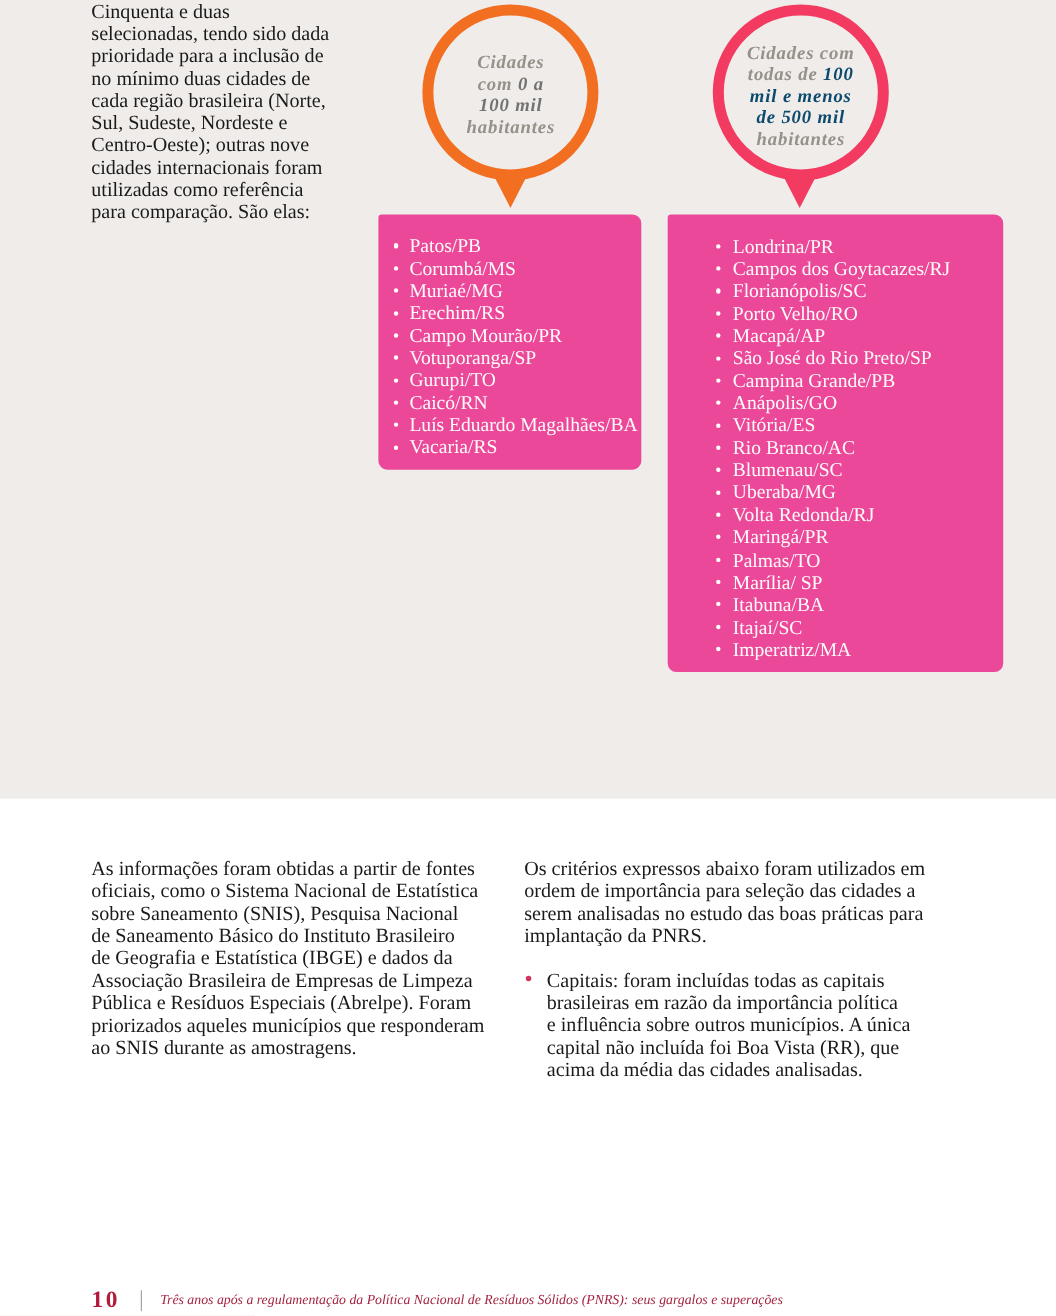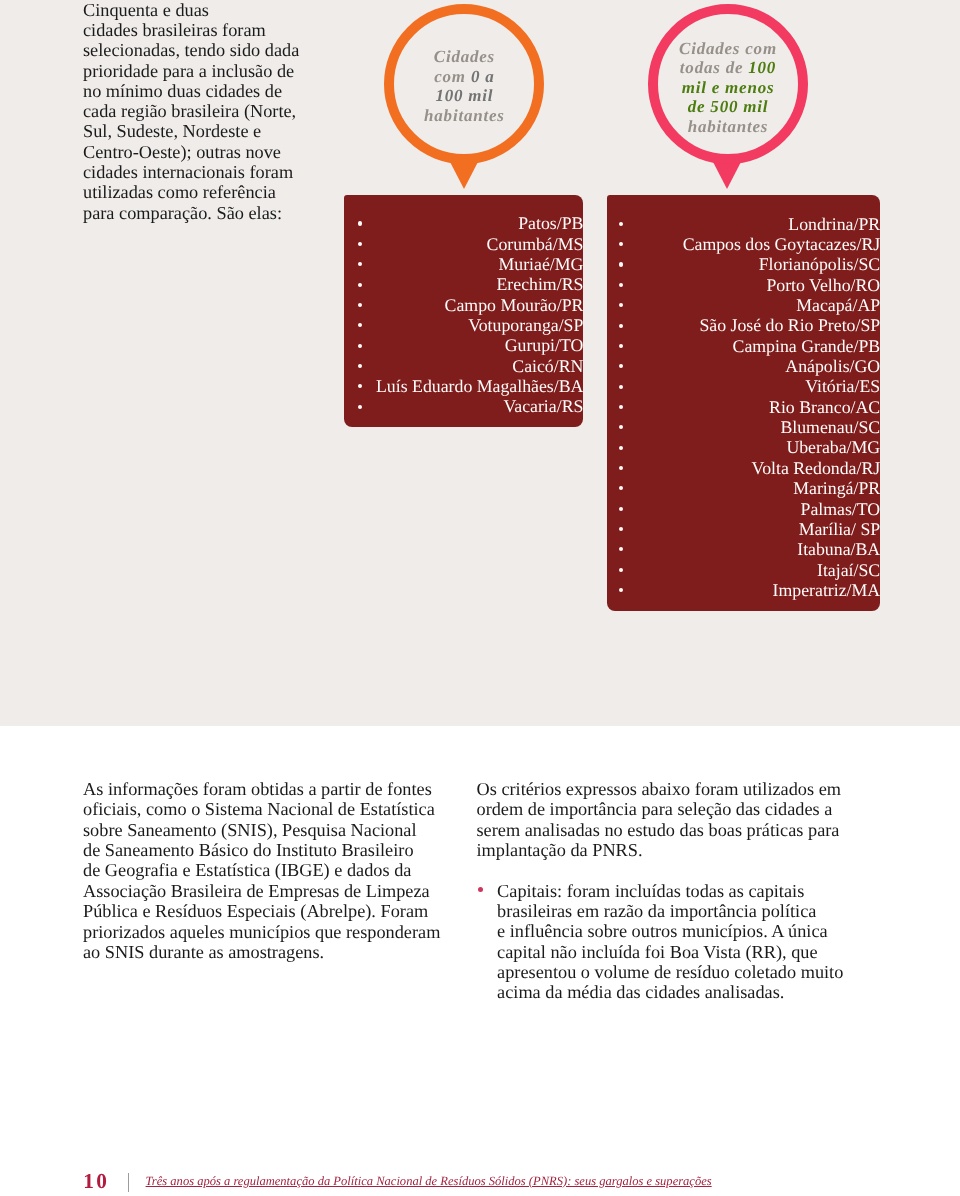--- a/index.html
+++ b/index.html
@@ -32,27 +32,27 @@
         border-right:16px solid transparent;z-index:1;}
   .bubble{z-index:2;}
 
   #bubble-orange{left:384.4px;top:4px;}
   #bubble-orange .ring{border-color:#f26f21;}
   #bubble-orange b{color:#737373;font-family:Liberation Serif, serif;}
   #tail-orange{left:448.4px;top:158px;border-top:31px solid #f26f21;}
 
   #bubble-pink{left:648px;top:4px;}
   #bubble-pink .ring{border-color:#f33a60;}
-  #bubble-pink b{color:#4d7c0f;}
+  #bubble-pink b{color:#0c4a6e;}
   #tail-pink{left:710.9px;top:158px;border-top:31px solid #f33a60;}
 
   
-  .panel{position:absolute;background:#7f1d1d;border-radius:3px 8px 8px 8px;text-align:right;}
+  .panel{position:absolute;background:#ec4899;border-radius:3px 8px 8px 8px;}
   #panel-small{left:344px;top:195.4px;width:239.4px;height:232px;}
-  #panel-large{left:607.2px;top:195.4px;width:273px;height:415.8px;}
+  #panel-large{left:607.2px;top:195.4px;width:273px;height:415.8px;padding-left:32px;}
   .panel ul{list-style:none;margin:0;padding:0;}
   .panel li{position:relative;will-change:opacity;color:#fdfcfa;font-size:17.8px;line-height:20.35px;white-space:nowrap;}
   .panel li::before{content:"";position:absolute;width:4.1px;height:4.1px;border-radius:50%;
                     background:#fdfcfa;left:-14.2px;top:8.1px;}
   #panel-large li::before{left:-14.9px;}
   #panel-small ul{margin-left:28.2px;padding-top:18px;}
   #panel-large ul{margin-left:27px;padding-top:18.3px;}
 
   
   .col{position:absolute;font-size:18.3px;line-height:20.35px;color:#1a1a1a;}
@@ -63,31 +63,30 @@
   .crit .bullet{position:absolute;left:1px;top:6.6px;width:5px;height:5px;border-radius:50%;background:#d0355c;}
   .crit .body{margin-left:20.6px;font-size:18.3px;line-height:20.35px;color:#1a1a1a;}
   .crit .body .ln{display:block;white-space:nowrap;will-change:opacity;}
 
   
   #footer{position:absolute;left:83.2px;top:1169.5px;height:22px;}
   #footer .pnum{position:absolute;left:0;top:0;will-change:opacity;font-weight:bold;font-size:21.3px;letter-spacing:2.4px;
                 line-height:22px;color:#b21b3e;text-align:center;}
   #footer .rule{position:absolute;left:45.1px;top:3.4px;width:1px;height:19px;background:#9c9c9c;}
   #footer .ftitle{position:absolute;left:62.4px;top:0;will-change:opacity;font-style:italic;font-size:12.56px;
-                  line-height:22px;color:#a32340;white-space:nowrap;text-decoration:underline;}
+                  line-height:22px;color:#a32340;white-space:nowrap;}
 
 </style>
 </head>
 <body>
 
 <div class="band"></div>
 
 <div class="intro">
   <span class="ln">Cinquenta e duas</span>
-  <span class="ln">cidades brasileiras foram</span>
   <span class="ln">selecionadas, tendo sido dada</span>
   <span class="ln">prioridade para a inclusão de</span>
   <span class="ln">no mínimo duas cidades de</span>
   <span class="ln">cada região brasileira (Norte,</span>
   <span class="ln">Sul, Sudeste, Nordeste e</span>
   <span class="ln">Centro-Oeste); outras nove</span>
   <span class="ln">cidades internacionais foram</span>
   <span class="ln">utilizadas como referência</span>
   <span class="ln">para comparação. São elas:</span>
 </div>
@@ -177,21 +176,20 @@
   <span class="ln">implantação da PNRS.</span>
 </div>
 
 <div class="crit">
   <span class="bullet"></span>
   <div class="body">
     <span class="ln">Capitais: foram incluídas todas as capitais</span>
     <span class="ln">brasileiras em razão da importância política</span>
     <span class="ln">e influência sobre outros municípios. A única</span>
     <span class="ln">capital não incluída foi Boa Vista (RR), que</span>
-    <span class="ln">apresentou o volume de resíduo coletado muito</span>
     <span class="ln">acima da média das cidades analisadas.</span>
   </div>
 </div>
 
 <div id="footer">
   <span class="pnum">10</span>
   <span class="rule"></span>
   <span class="ftitle">Três anos após a regulamentação da Política Nacional de Resíduos Sólidos (PNRS): seus gargalos e superações</span>
 </div>
 

